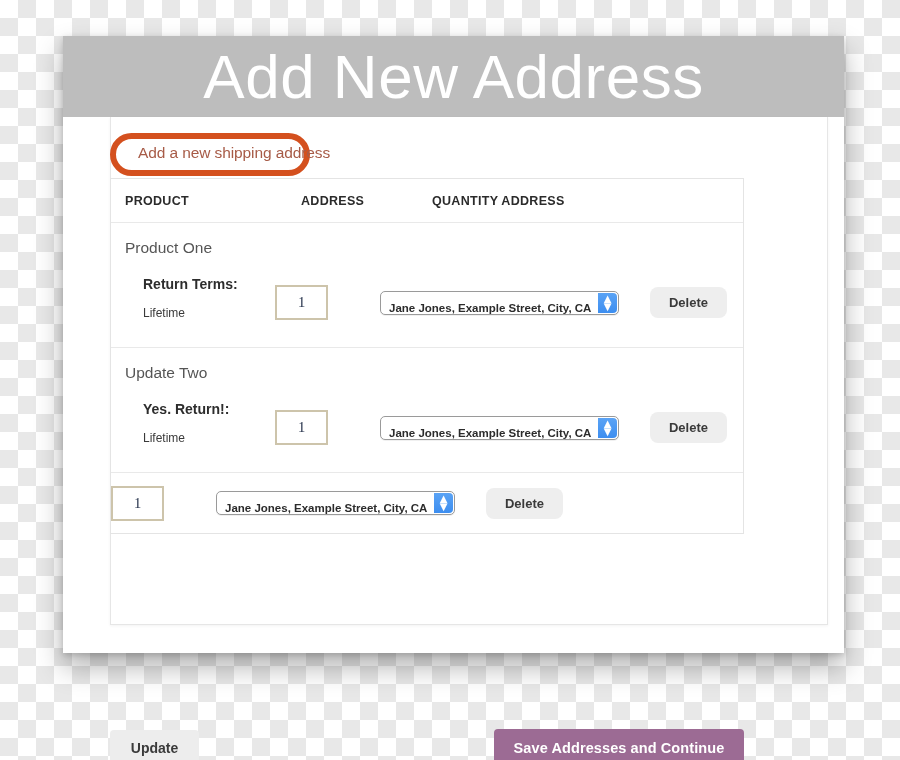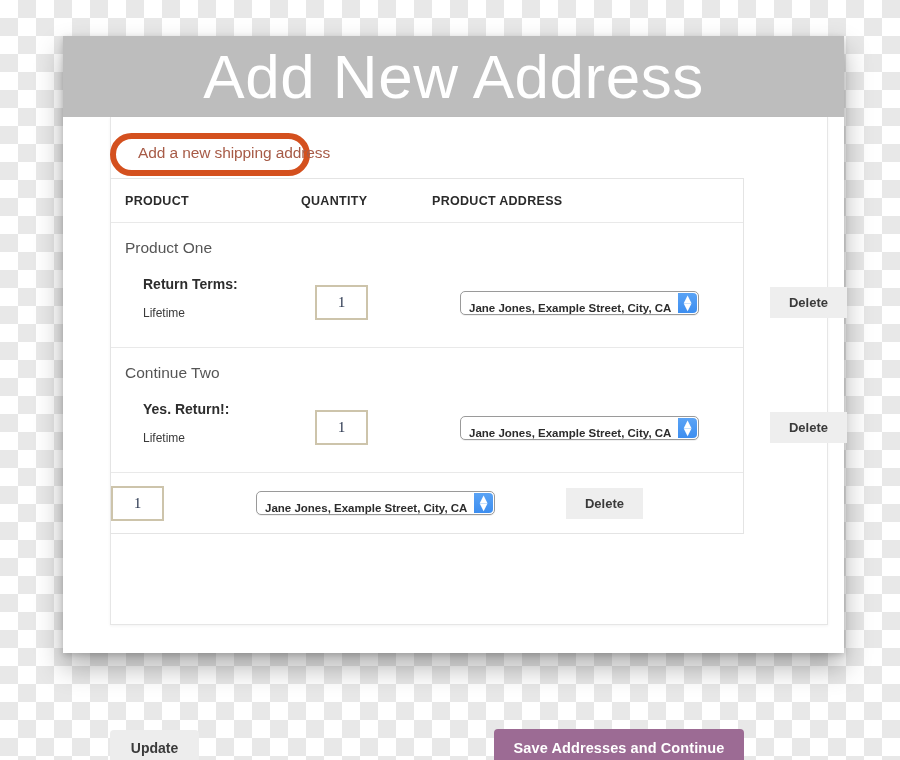--- a/index.html
+++ b/index.html
@@ -128,21 +128,21 @@
     gap: 26px;
   }
   .th {
     font-size: 12.5px;
     font-weight: bold;
     color: #2b2b2b;
     letter-spacing: 0.3px;
     white-space: nowrap;
   }
 
-  .body-row { min-height: 125px; padding-top: 16px; gap: 40px; }
+  .body-row { min-height: 125px; padding-top: 16px; }
   .body-row.compact { min-height: 60px; padding-top: 0; align-items: center; height: 60px; }
 
   .product-name {
     font-size: 15.5px;
     color: #555555;
     line-height: 1.2;
     white-space: nowrap;
   }
   .product-sub {
     margin-top: 16px;
@@ -219,21 +219,21 @@
 
   .btn {
     border: none;
     cursor: pointer;
     font-family: "Liberation Sans", sans-serif;
   }
   .btn-delete {
     width: 77px;
     height: 31px;
     background: #eeeeee;
-    border-radius: 0;
+    border-radius: 8px;
     font-size: 13px;
     font-weight: bold;
     color: #3a3a3a;
   }
 
   
   .footer {
     position: absolute;
     left: 47px;
     top: 612px;
@@ -277,22 +277,22 @@
 
     <div class="annotation-wrap">
       <div class="oval"></div>
       <a href="#" class="shipping-link">Add a new shipping address</a>
     </div>
 
     <div class="table">
 
       <div class="row head-row">
         <div class="col-product th">PRODUCT</div>
-        <div class="col-qty th">QUANTITY</div>
-        <div class="col-ship th">PRODUCT ADDRESS</div>
+        <div class="col-qty th">ADDRESS</div>
+        <div class="col-ship th">QUANTITY ADDRESS</div>
         <div class="col-action th"></div>
       </div>
 
       <div class="row body-row">
         <div class="col-product">
           <div class="product-name">Product One</div>
           <div class="product-sub">
             <div class="sub-label">Return Terms:</div>
             <div class="sub-value">Lifetime</div>
           </div>
@@ -308,21 +308,21 @@
             </span>
           </div>
         </div>
         <div class="col-action" style="padding-top:48px;">
           <button class="btn btn-delete">Delete</button>
         </div>
       </div>
 
       <div class="row body-row">
         <div class="col-product">
-          <div class="product-name">Continue Two</div>
+          <div class="product-name">Update Two</div>
           <div class="product-sub">
             <div class="sub-label">Yes. Return!:</div>
             <div class="sub-value">Lifetime</div>
           </div>
         </div>
         <div class="col-qty" style="padding-top:46px;">
           <input class="qty-input" type="text" value="1" style="">
         </div>
         <div class="col-ship" style="padding-top:52px;">
           <div class="select-box">

